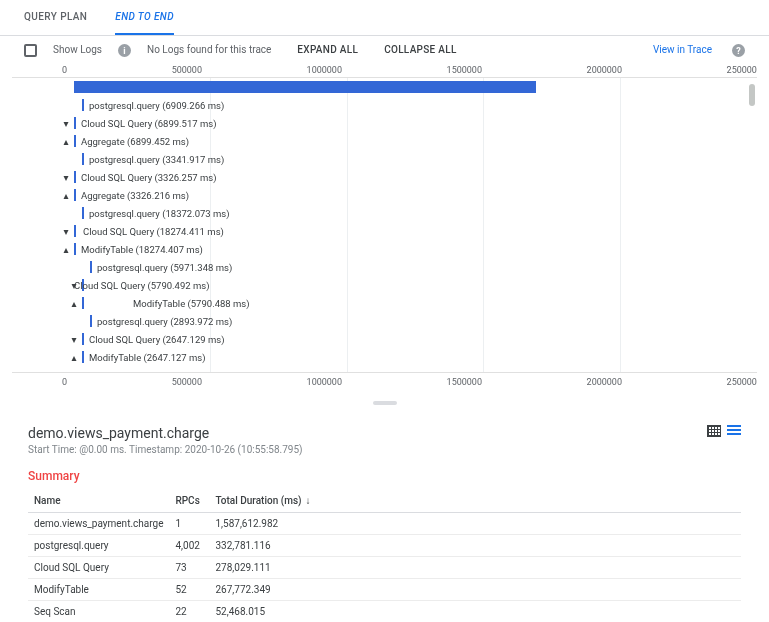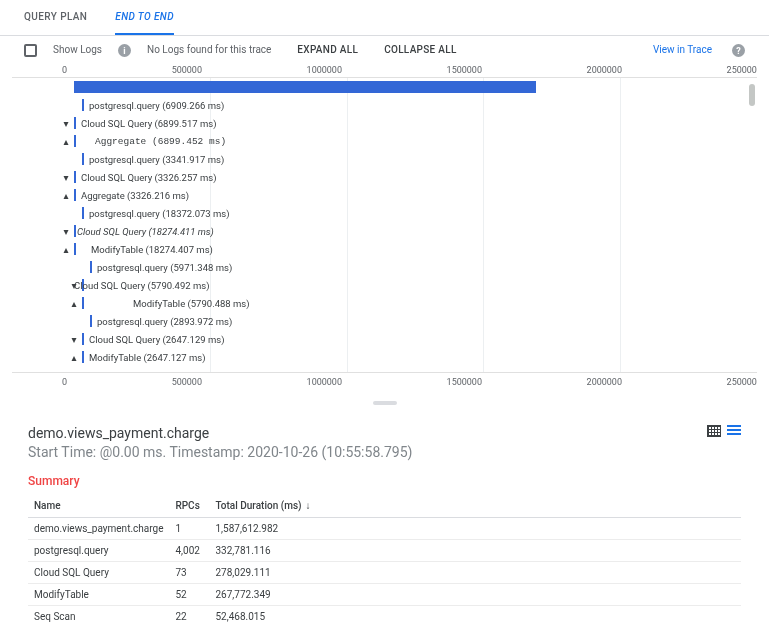--- a/index.html
+++ b/index.html
@@ -154,21 +154,21 @@
     .drag-handle span {
       width: 24px; height: 4px;
       background: #dadce0;
       border-radius: 2px;
     }
     .details {
       padding: 10px 28px 0;
     }
     .details-header { display: flex; align-items: flex-start; }
     .details-title { font-size: 14px; color: #3c4043; }
-    .details-sub { font-size: 14px; color: #80868b; margin-top: 3px; }
+    .details-sub { font-size: 10px; color: #80868b; margin-top: 3px; }
     .view-icons { margin-left: auto; display: flex; gap: 6px; }
     .view-icon {
       width: 14px; height: 12px;
       display: inline-block;
       cursor: pointer;
     }
     .vi-table {
       background: linear-gradient(#3c4043 50%, transparent 50%) 0 0/3px 3px,
                   linear-gradient(90deg,#3c4043 50%, transparent 50%) 0 0/3px 3px;
       background-color: #fff;
@@ -252,21 +252,21 @@
         <span class="span-label" style="margin-left: 23px;">postgresql.query (6909.266 ms)</span>
       </div>
       <div class="span-row">
         <span class="chev" style="left: 48px;">▾</span>
         <span class="bar thin" style="left: 62px;"></span>
         <span class="span-label" style="margin-left: 15px;">Cloud SQL Query (6899.517 ms)</span>
       </div>
       <div class="span-row">
         <span class="chev" style="left: 48px;">▴</span>
         <span class="bar thin" style="left: 62px;"></span>
-        <span class="span-label" style="margin-left: 29px; font-family: Liberation Mono, monospace;">Aggregate (6899.452 ms)</span>
+        <span class="span-label" style="margin-left: 15px;">Aggregate (6899.452 ms)</span>
       </div>
       <div class="span-row">
         <span class="bar thin" style="left: 70px;"></span>
         <span class="span-label" style="margin-left: 23px; text-align: center;">postgresql.query (3341.917 ms)</span>
       </div>
       <div class="span-row">
         <span class="chev" style="left: 48px;">▾</span>
         <span class="bar thin" style="left: 62px;"></span>
         <span class="span-label" style="margin-left: 15px;">Cloud SQL Query (3326.257 ms)</span>
       </div>
@@ -275,26 +275,26 @@
         <span class="bar thin" style="left: 62px;"></span>
         <span class="span-label" style="margin-left: 15px;">Aggregate (3326.216 ms)</span>
       </div>
       <div class="span-row">
         <span class="bar thin" style="left: 70px;"></span>
         <span class="span-label" style="margin-left: 23px;">postgresql.query (18372.073 ms)</span>
       </div>
       <div class="span-row">
         <span class="chev" style="left: 48px;">▾</span>
         <span class="bar thin" style="left: 62px;"></span>
-        <span class="span-label" style="margin-left: 11px; font-style: italic;">Cloud SQL Query (18274.411 ms)</span>
+        <span class="span-label" style="margin-left: 17px;">Cloud SQL Query (18274.411 ms)</span>
       </div>
       <div class="span-row">
         <span class="chev" style="left: 48px;">▴</span>
         <span class="bar thin" style="left: 62px;"></span>
-        <span class="span-label" style="margin-left: 25px;">ModifyTable (18274.407 ms)</span>
+        <span class="span-label" style="margin-left: 15px;">ModifyTable (18274.407 ms)</span>
       </div>
       <div class="span-row">
         <span class="bar thin" style="left: 78px;"></span>
         <span class="span-label" style="margin-left: 31px;">postgresql.query (5971.348 ms)</span>
       </div>
       <div class="span-row">
         <span class="chev" style="left: 56px;">▾</span>
         <span class="bar thin" style="left: 70px;"></span>
         <span class="span-label" style="margin-left: 8px;">Cloud SQL Query (5790.492 ms)</span>
       </div>

